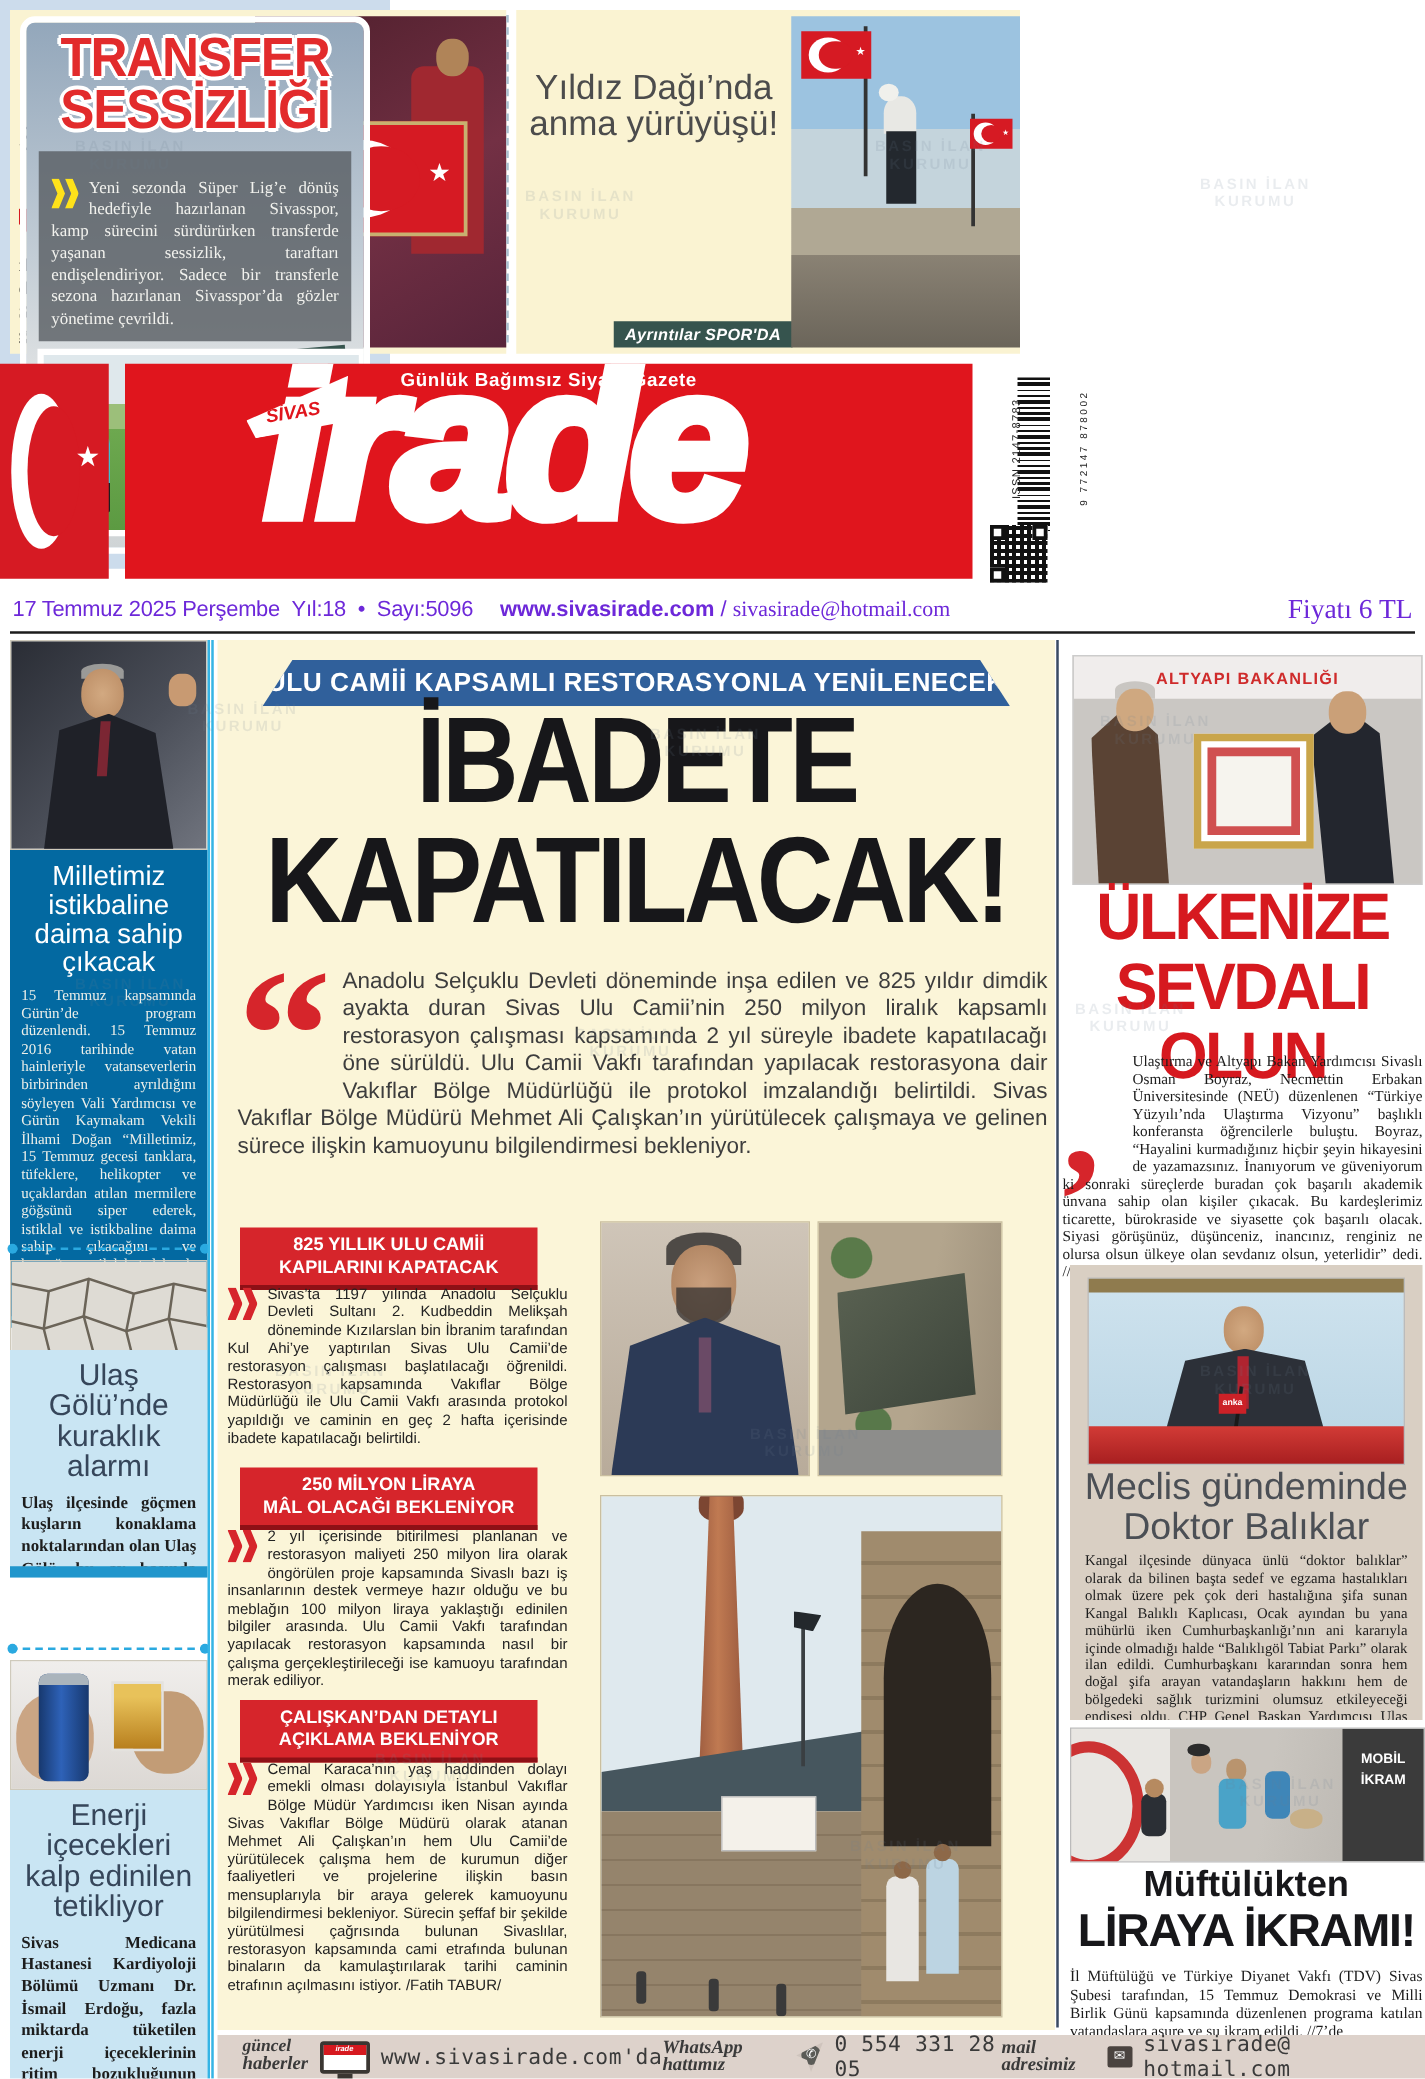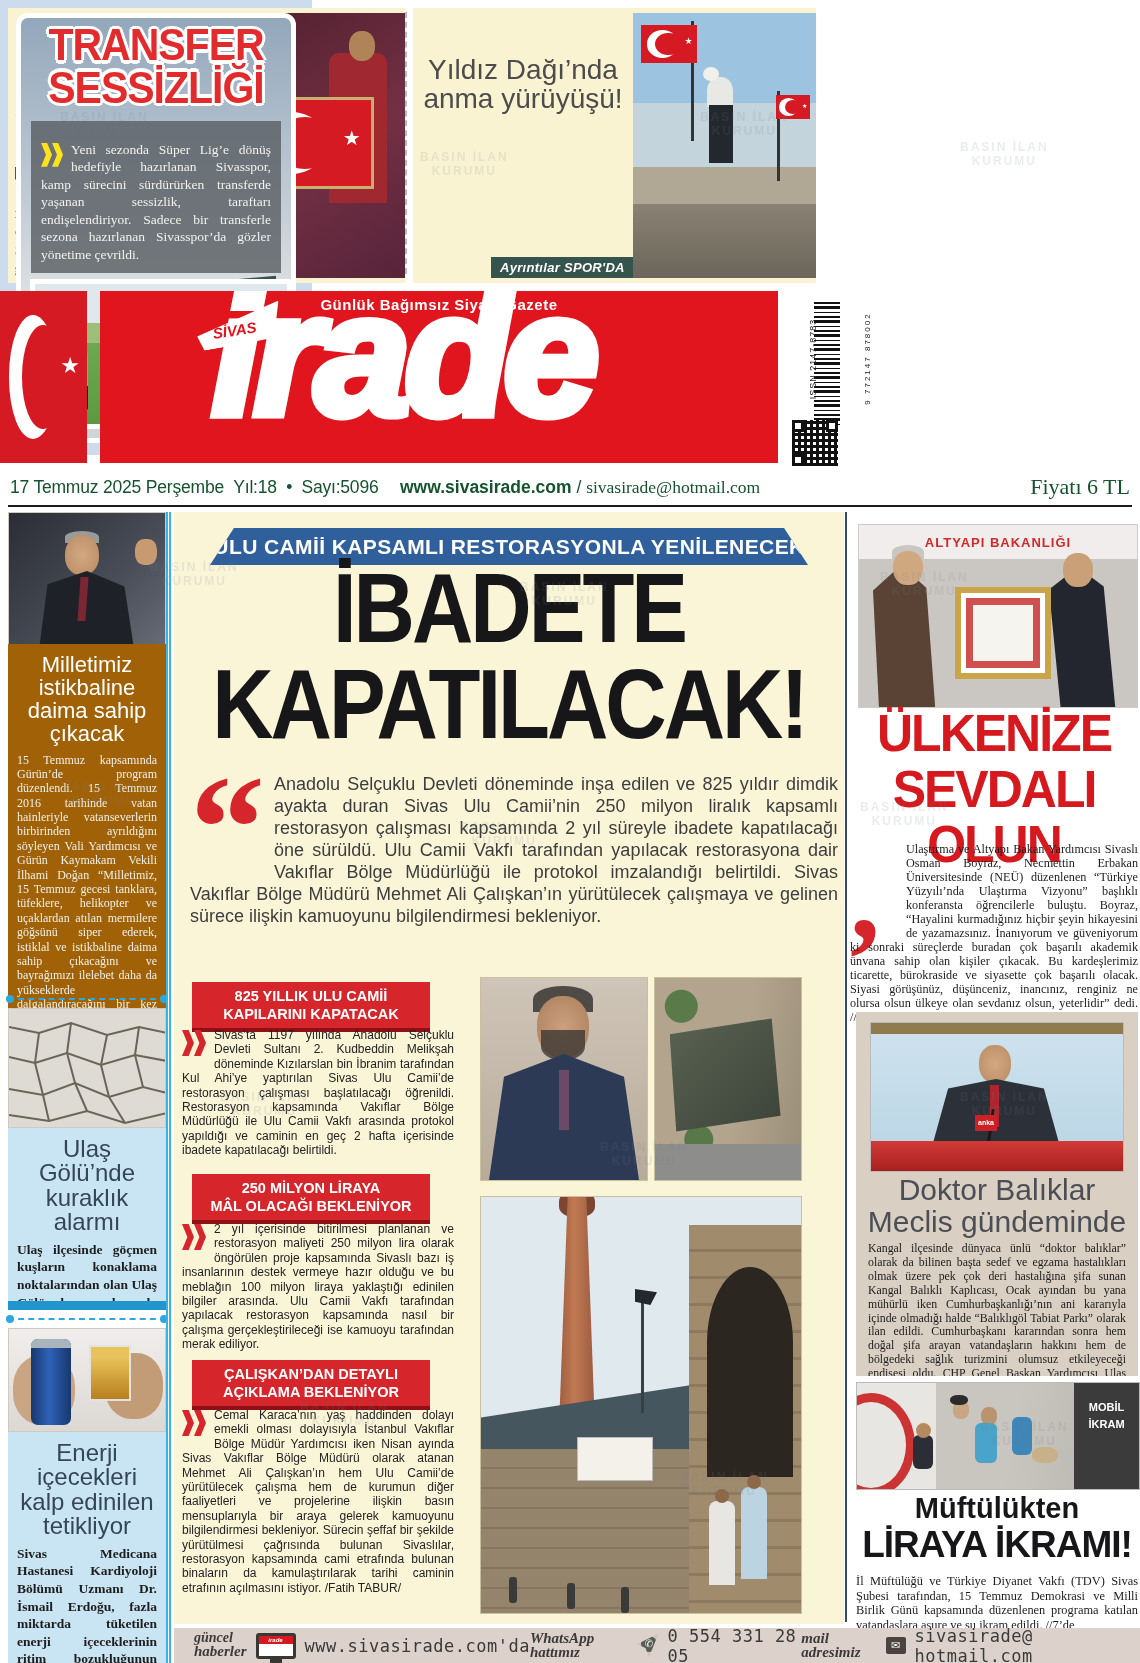--- a/index.html
+++ b/index.html
@@ -56,45 +56,45 @@
   .bars{position:absolute;left:28px;top:6px;width:26px;height:126px;
         background:repeating-linear-gradient(to bottom,#111 0 2px,#fff 2px 4px,#111 4px 7px,#fff 7px 10px,#111 10px 11px,#fff 11px 14px);}
   .issntxt{position:absolute;left:-38px;top:58px;transform:rotate(-90deg);font-size:9px;color:#222;letter-spacing:1px;width:130px;text-align:center;}
   .barnum{position:absolute;left:16px;top:58px;transform:rotate(-90deg);font-size:8px;color:#222;width:130px;text-align:center;letter-spacing:2px;}
   .qr{position:absolute;left:792px;top:420px;width:46px;height:46px;background:
       repeating-linear-gradient(0deg,#111 0 3px,transparent 3px 6px),
       repeating-linear-gradient(90deg,#111 0 3px,#fff 3px 6px);}
   .qr b{position:absolute;width:12px;height:12px;background:#fff;border:3px solid #111;box-sizing:border-box;}
   .qr b.q1{left:0;top:0}.qr b.q2{right:0;top:0}.qr b.q3{left:0;bottom:0}
   
-  .dateline{position:absolute;left:10px;top:472px;width:1122px;height:30px;display:flex;align-items:center;color:#14532d;}
+  .dateline{position:absolute;left:10px;top:472px;width:1122px;height:30px;display:flex;align-items:center;color:#6d28d9;}
   .dl-left{font-size:17.5px;letter-spacing:-.2px;}
   .dl-mid{position:absolute;left:390px;font-size:17.5px;}
   .dl-mid .w{font-weight:bold;}
   .dl-mid .e{font-family:"Liberation Serif",serif;}
   .dl-right{position:absolute;right:2px;font-family:"Liberation Serif",serif;font-size:22px;}
   .drule{position:absolute;left:8px;top:505px;width:1124px;height:2px;background:#1c1c1c;}
   
   .lcol-photo{left:8px;width:158px;border:1px solid #cfcabc;box-sizing:border-box;}
   .lp1{top:512px;height:168px;background:linear-gradient(135deg,#2a2d35,#4a4e58 55%,#70747e);}
   .lp1 .head{position:absolute;left:56px;top:22px;width:34px;height:40px;background:radial-gradient(#d2a981,#b98a62);border-radius:48% 48% 45% 45%;}
   .lp1 .hair{position:absolute;left:56px;top:18px;width:34px;height:12px;background:#9a9a98;border-radius:50% 50% 0 0;}
   .lp1 .bod{position:absolute;left:26px;top:58px;width:104px;height:110px;background:#1f2128;clip-path:polygon(0 100%,12% 12%,50% 0,86% 14%,100% 100%);}
   .lp1 .tie{position:absolute;left:70px;top:64px;width:8px;height:44px;background:#7b2633;transform:skewX(-4deg);}
   .lp1 .hnd{position:absolute;right:8px;top:26px;width:22px;height:26px;background:#c89a72;border-radius:40%;}
   .lpanel{position:absolute;left:8px;width:158px;box-sizing:border-box;overflow:hidden;padding:8px 9px;}
-  .lpan1{top:644px;height:382px;background:#a16207;border-bottom:9px solid #2196cc;}
+  .lpan1{top:680px;height:382px;background:#0369a1;border-bottom:9px solid #2196cc;}
   .lpan1 h3{margin:2px 0 7px;color:#fff;font-weight:400;font-size:22px;line-height:1.04;text-align:center;}
   .lpan1 p{margin:0;color:#eef0ea;font-family:"Liberation Serif",serif;font-size:12px;line-height:1.2;text-align:justify;}
   .lsep{position:absolute;left:8px;width:158px;border-top:2px dashed #2aa9e0;}
   .lsep::before,.lsep::after{content:"";position:absolute;top:-5px;width:8px;height:8px;border-radius:50%;background:#2aa9e0;}
   .lsep::before{left:-2px}.lsep::after{right:-2px}
   .lsep1{top:998px;}
   .lp2{top:1008px;height:120px;}
-  .lpan2{top:1128px;height:182px;background:#c9e5f3;border-bottom:9px solid #2196cc;}
+  .lpan2{top:1080px;height:182px;background:#c9e5f3;border-bottom:9px solid #2196cc;}
   .lpan2 h3,.lpan3 h3{margin:1px 0 6px;color:#36465a;font-weight:400;font-size:24px;line-height:1.02;text-align:center;}
   .lpan2 p,.lpan3 p{margin:0;color:#1d1d1d;font-family:"Liberation Serif",serif;font-weight:600;font-size:13.5px;line-height:1.3;text-align:justify;}
   .lsep2{top:1318px;}
   .lp3{top:1328px;height:104px;background:linear-gradient(#f0eeec,#dcd8d4);}
   .lp3 .hl{position:absolute;left:4px;top:26px;width:62px;height:70px;background:#caa584;border-radius:45%;}
   .lp3 .can{position:absolute;left:22px;top:10px;width:40px;height:86px;border-radius:7px;
             background:linear-gradient(90deg,#17386e,#2e62b8 45%,#17386e);}
   .lp3 .cant{position:absolute;left:22px;top:10px;width:40px;height:9px;border-radius:7px 7px 0 0;background:#aab4bc;}
   .lp3 .hr{position:absolute;right:2px;top:24px;width:58px;height:66px;background:#c29c76;border-radius:45%;}
   .lp3 .gl{position:absolute;right:34px;top:16px;width:38px;height:52px;background:linear-gradient(#e8c25a 20%,#b87f1e);border:2px solid #e4e2de;}
@@ -453,22 +453,22 @@
     <div class="bph">
       <div class="tb"></div>
         <div class="hd"></div>
         <div class="su"></div>
         <div class="ti"></div>
       <div class="mi"></div>
         <div class="mbox">anka</div>
       <div class="po"></div>
     </div>
     <div class="btitle">
+      <div>Meclis gündeminde</div>
       <div>Doktor Balıklar</div>
-      <div>Meclis gündeminde</div>
     </div>
     <div class="bbody">Kangal ilçesinde dünyaca ünlü “doktor balıklar” olarak da bilinen başta sedef ve egzama hastalıkları olmak üzere pek çok deri hastalığına şifa sunan Kangal Balıklı Kaplıcası, Ocak ayından bu yana mühürlü iken Cumhurbaşkanlığı’nın ani kararıyla içinde olmadığı halde “Balıklıgöl Tabiat Parkı” olarak ilan edildi. Cumhurbaşkanı kararından sonra hem doğal şifa arayan vatandaşların hakkını hem de bölgedeki sağlık turizmini olumsuz etkileyeceği endişesi oldu. CHP Genel Başkan Yardımcısı Ulaş Karasu, sağlık arayan vatandaşların taleplerini ve “doktor balıkların” durumunu Meclis gündemine taşıdı. //5’te</div>
   </section>
 
   <div class="photo rp3">
     <div class="trk"></div>
       <div class="swo"></div>
     <span class="px" style="left:34%;top:18px;width:16px;height:18px;background:#caa584;"></span>
     <span class="px" style="left:33%;top:12px;width:18px;height:10px;background:#2b2b2b;"></span>
     <span class="px" style="left:44%;top:24px;width:16px;height:18px;background:#b9946e;"></span>

